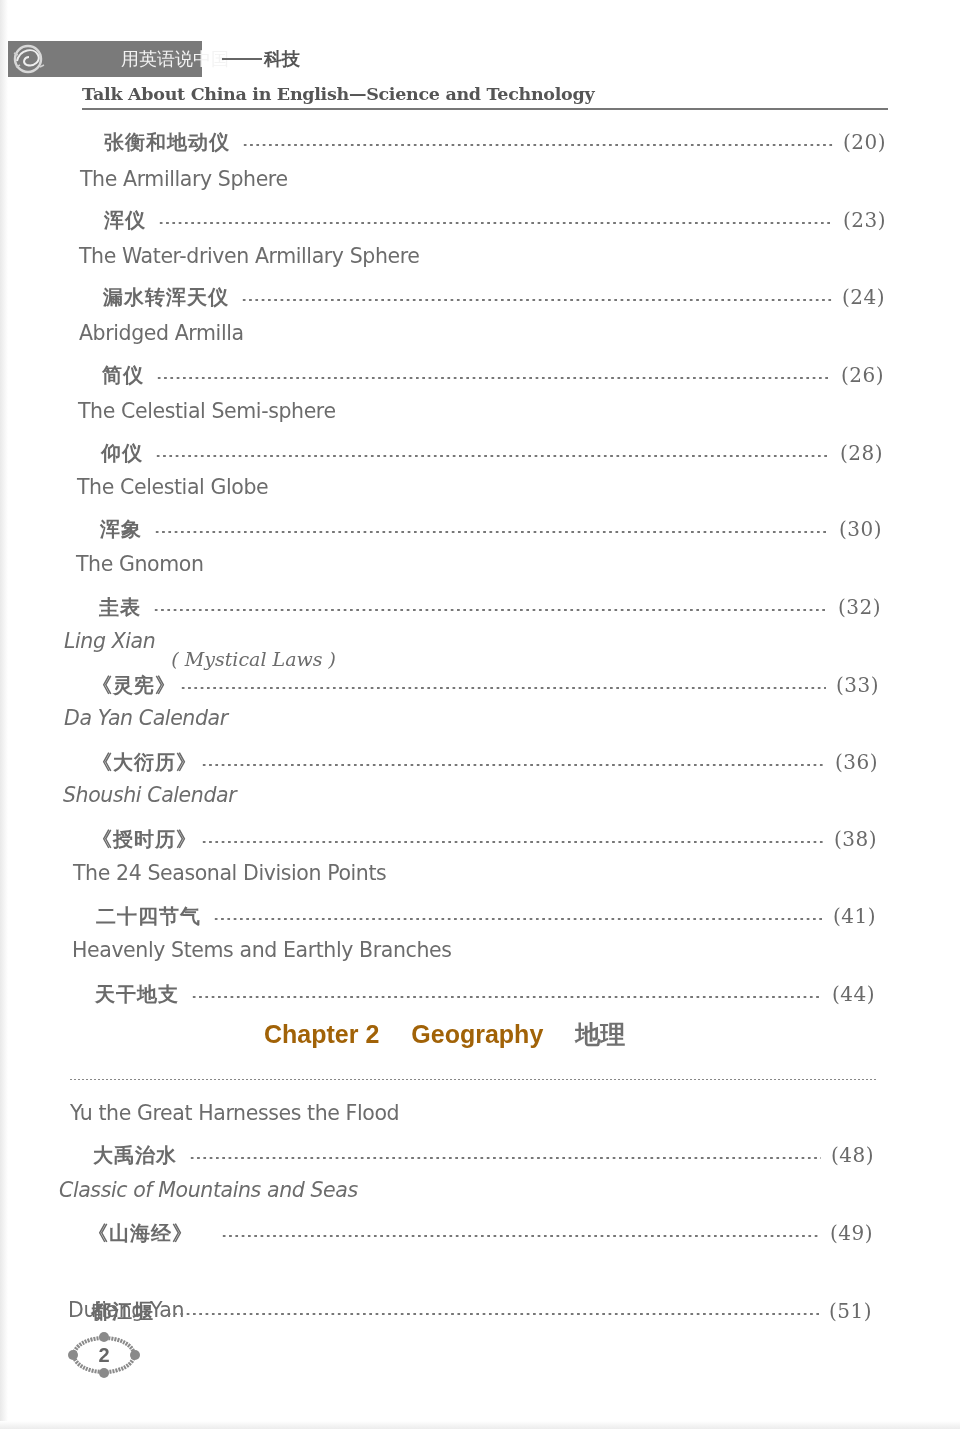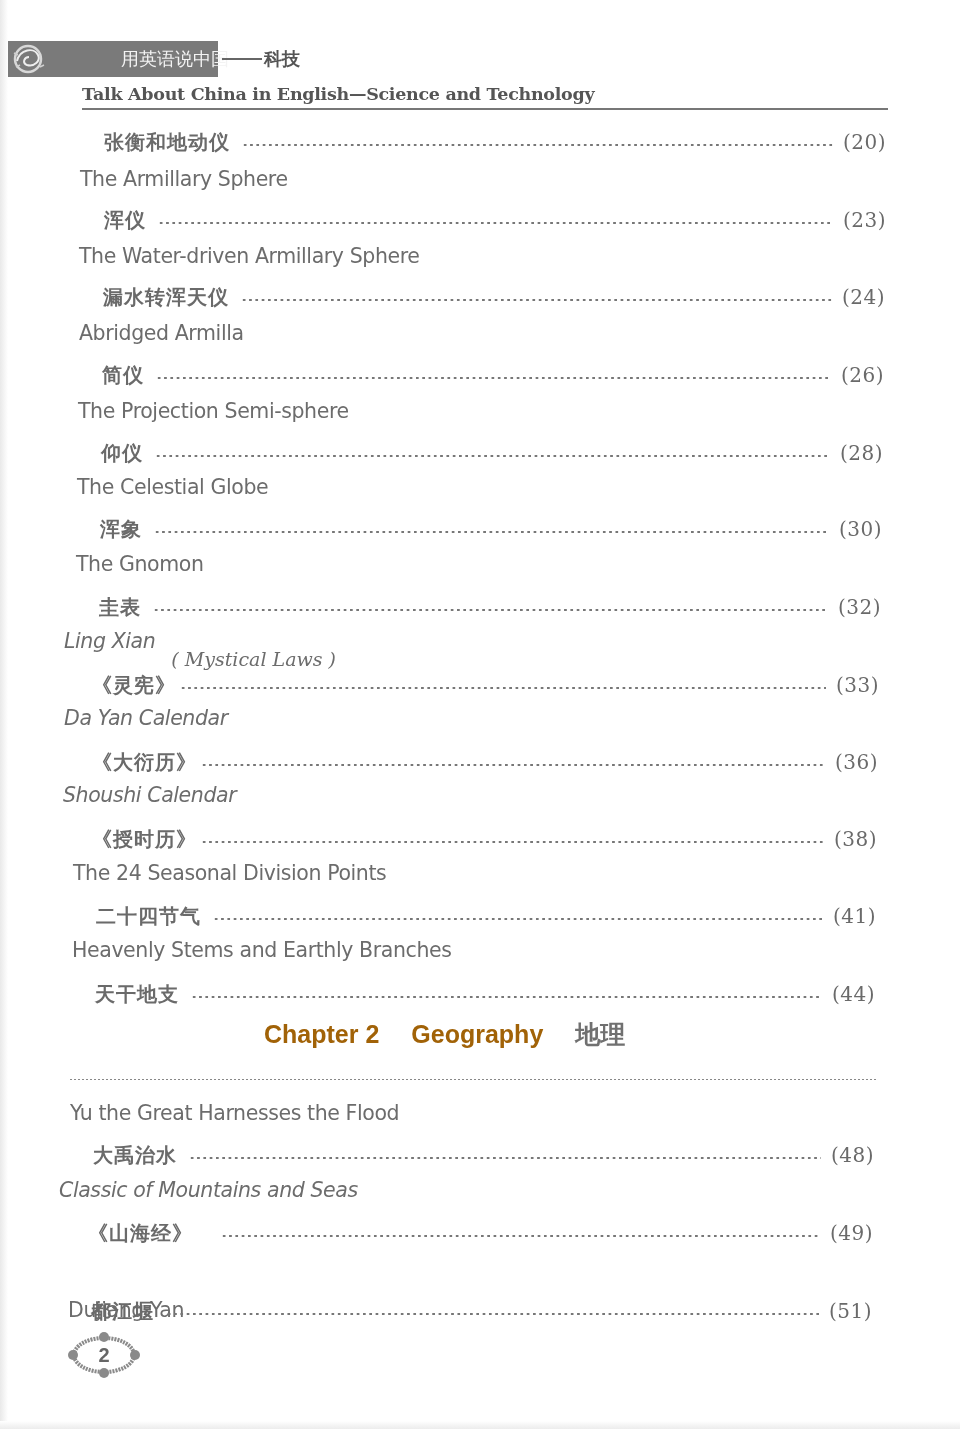--- a/index.html
+++ b/index.html
@@ -12,21 +12,21 @@
   .left-edge {
     position: absolute; left: 0; top: 0; width: 8px; height: 1429px;
     background: linear-gradient(to right, #e9e9e9, #ffffff);
   }
   .bottom-edge {
     position: absolute; left: 0; bottom: 0; width: 960px; height: 8px;
     background: linear-gradient(to top, #ececec, #ffffff);
   }
   
   .banner {
-    position: absolute; left: 8px; top: 41px; width: 210px; height: 36px;
+    position: absolute; left: 8px; top: 41px; width: 194px; height: 36px;
     background: #7a7a7a;
     display: flex; align-items: center; gap: 45px;
   }
   .banner .logo {
     width: 48px; height: 36px; display: flex; align-items: center; justify-content: center;
   }
   .banner .cn-title {
     color: #f3f3f3; font-family: "DejaVu Serif", serif; font-size: 18px;
     margin-left: 28px; letter-spacing: 0px; white-space: nowrap;
   }
@@ -150,21 +150,21 @@
 <div class="toc-row" style="left:79px; top:318px;">
   <span class="en">Abridged Armilla</span>
 </div>
 <div class="cn-line" style="left:102px; top:360px; width:782px;">
   <span class="cn">简仪</span>
   <span class="leader"></span>
   <span class="page">(26)</span>
 </div>
 
 <div class="toc-row" style="left:78px; top:396px;">
-  <span class="en">The Projection Semi-sphere</span>
+  <span class="en">The Celestial Semi-sphere</span>
 </div>
 <div class="cn-line" style="left:101px; top:438px; width:782px;">
   <span class="cn">仰仪</span>
   <span class="leader"></span>
   <span class="page">(28)</span>
 </div>
 
 <div class="toc-row" style="left:77px; top:472px;">
   <span class="en">The Celestial Globe</span>
 </div>

